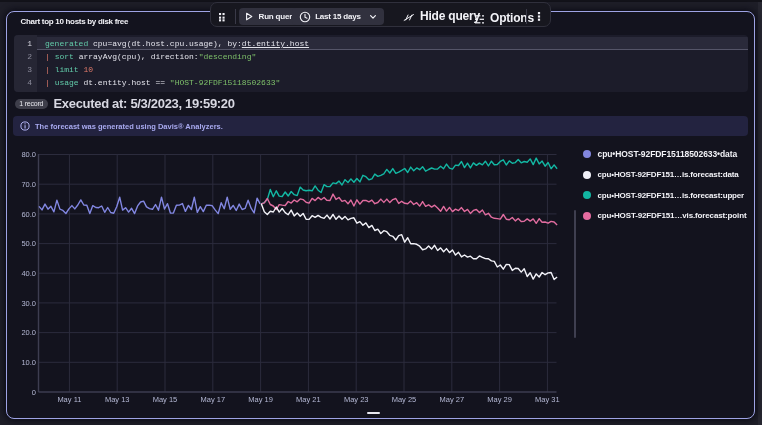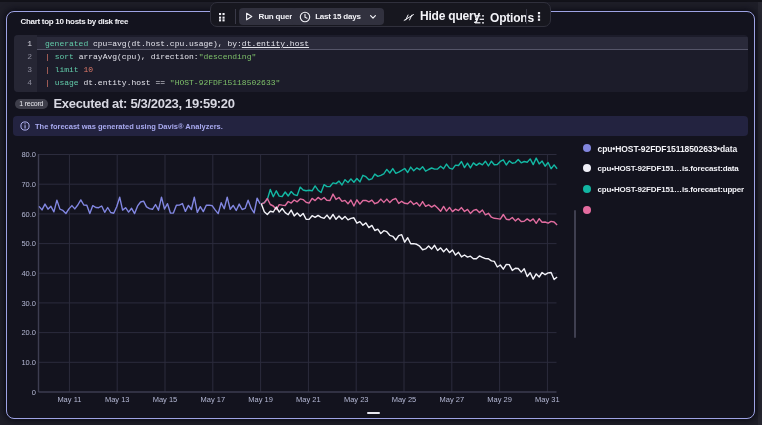--- a/index.html
+++ b/index.html
@@ -32,21 +32,21 @@
   .st { color:#7ec06a; }
   .nu { color:#e07a6a; }
   .pl { color:#e4e4ec; }
   .recbadge { position:absolute; left:15px; top:98.5px; width:32.5px; height:10.5px; background:#3e3e4a;
     border-radius:6px; color:#e8e8ee; font-size:7px; letter-spacing:-0.2px; line-height:10.5px; text-align:center; }
   .exec { position:absolute; left:53.5px; top:99px; color:#d8d8e2; font-size:13px; letter-spacing:-0.31px; line-height:10px; font-weight:bold;}
   .banner { position:absolute; left:13px; top:116px; width:735px; height:20px;
     background:#232340; border-radius:4px; display:flex; align-items:center; color:#a9aaf0; }
   .bannertxt { font-size:7.5px; font-weight:bold; margin-left:5px; letter-spacing:0px; }
   .legend { position:absolute; left:582.5px; top:143.5px; width:176px; }
-  .lrow { display:flex; align-items:flex-start; height:20.7px; }
+  .lrow { display:flex; align-items:center; height:20.7px; }
   .ldot { width:8px; height:8px; border-radius:50%; margin-right:7px; flex:none; }
   .ltxt { color:#f2f2f7; font-size:8.5px; font-weight:bold; white-space:nowrap; letter-spacing:-0.08px; }
   .ltxt2 { color:#f2f2f7; font-size:8px; font-weight:bold; white-space:nowrap; letter-spacing:-0.16px; }
   .lscroll { position:absolute; left:573.5px; top:210px; width:2px; height:128px; background:#3f3f50; border-radius:1px; }
   .dash { position:absolute; left:366.5px; top:411.5px; width:13px; height:2.5px; background:#e8e8f0; border-radius:1px; }
 </style>
 </head>
 <body>
 <div class="rstrip"></div>
 <div class="topstrip"></div>
@@ -135,20 +135,21 @@
   <div class="lrow">
       <span class="ldot" style="background:#f0f0f8;"></span>
       <span class="ltxt2">cpu•HOST-92FDF151…is.forecast:data</span>
     </div>
   <div class="lrow">
       <span class="ldot" style="background:#12b5a2;"></span>
       <span class="ltxt2">cpu•HOST-92FDF151…is.forecast:upper</span>
     </div>
   <div class="lrow">
       <span class="ldot" style="background:#e46b9f;"></span>
+      <span class="ltxt2" style="letter-spacing:-0.14px;">cpu•HOST-92FDF151…vis.forecast:point</span>
     </div>
 </div>
 <div class="lscroll"></div>
 <div class="dash"></div>
 
 <div class="toolbar">
   <svg width="8" height="10" viewBox="0 0 8 10" style="position:absolute;left:8.4px;top:10.3px;">
     <g fill="#f0f0f6">
       <rect x="0" y="0" width="2.1" height="2.1"></rect>
         <rect x="3.5" y="0" width="2.1" height="2.1"></rect>

